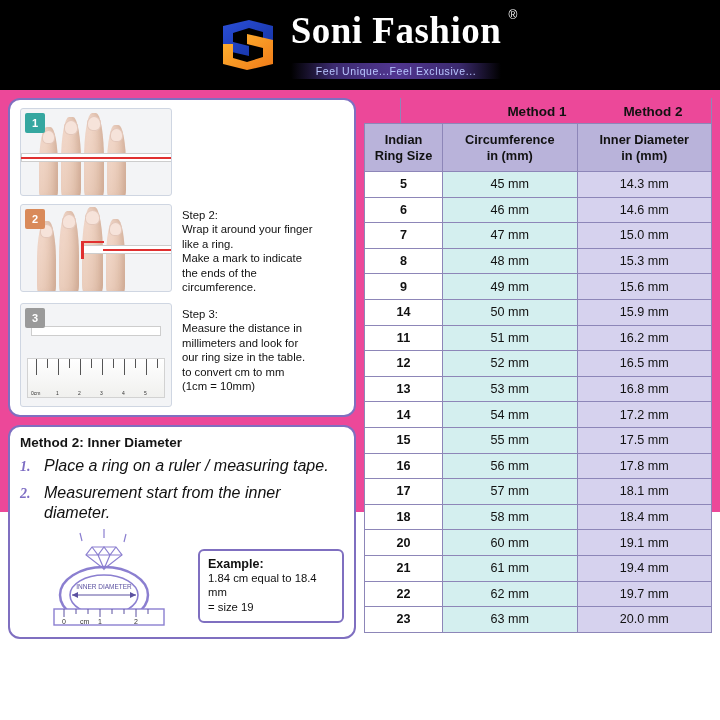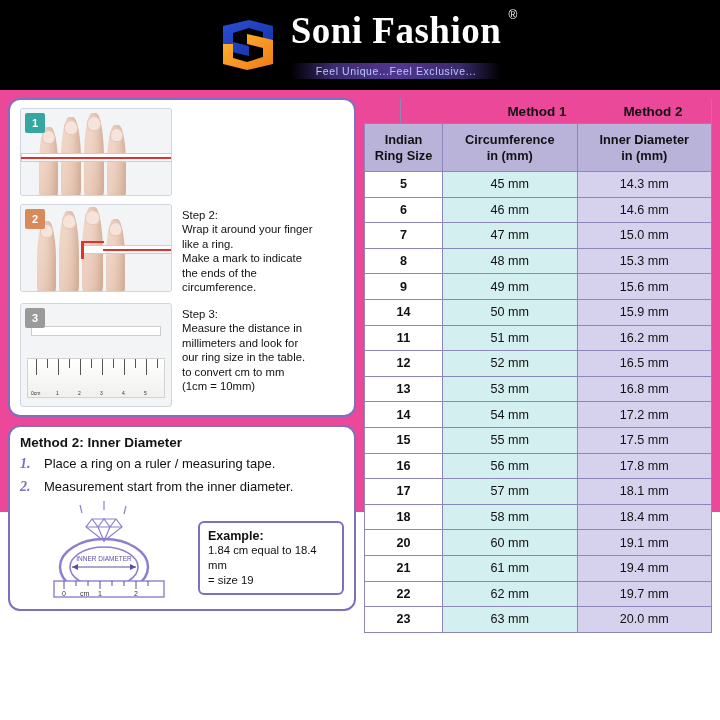--- a/index.html
+++ b/index.html
@@ -176,21 +176,22 @@
   .m2-num {
     font-family: "Liberation Serif", serif;
     font-style: italic;
     font-weight: bold;
     font-size: 14px;
     color: #7e6ec4;
     width: 16px;
     flex: 0 0 16px;
   }
   .m2-text {
-    font-size: 13px;
+    font-size: 16px;
+    font-style: italic;
     color: #111;
     line-height: 1.25;
   }
   .m2-bottom { display: flex; gap: 10px; align-items: flex-end; margin-top: 2px; }
   .ring-diagram {
     position: relative;
     width: 168px; height: 104px;
     flex: 0 0 168px;
   }
   .example-box {

